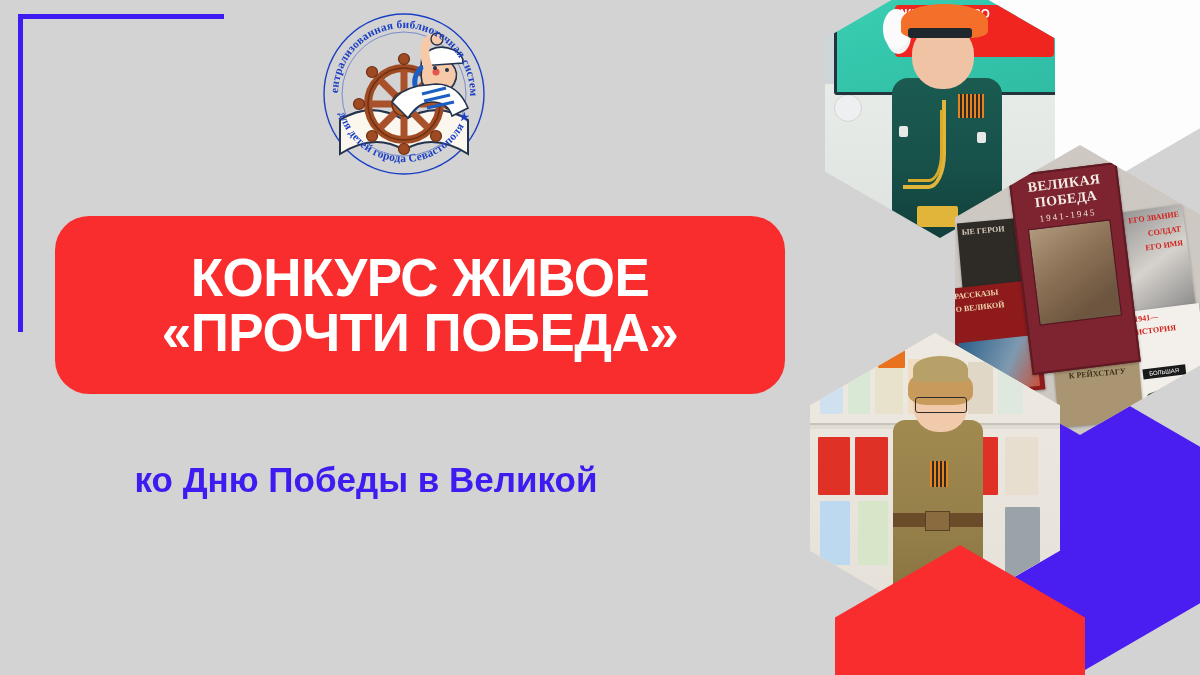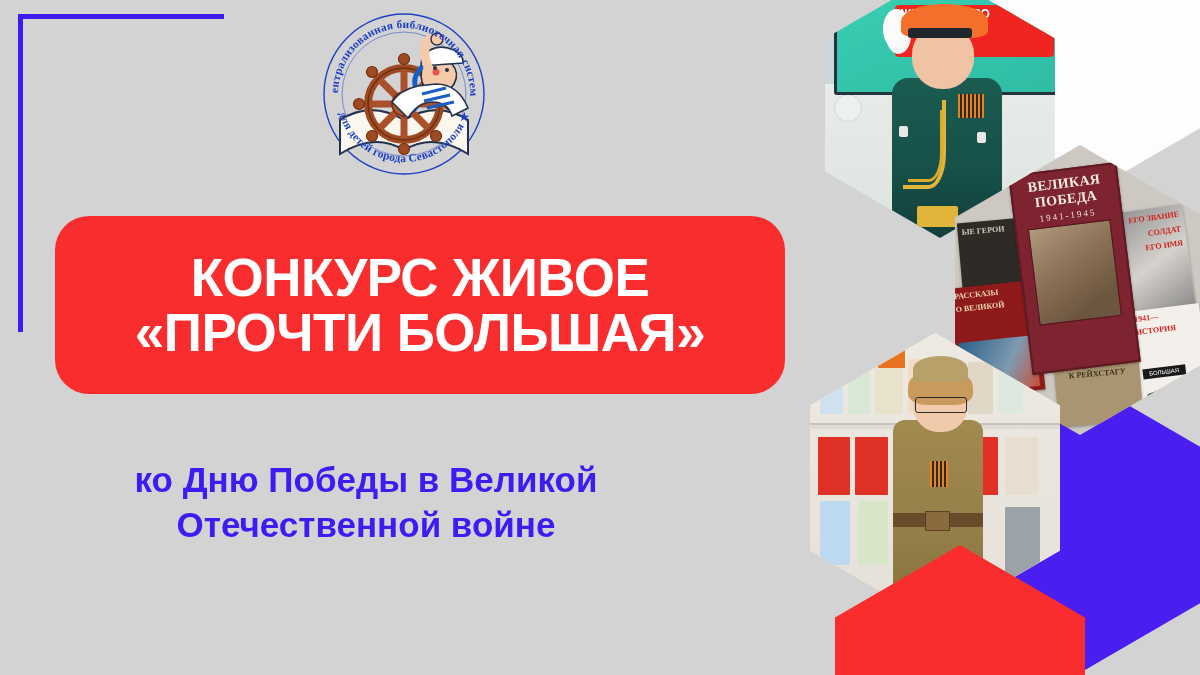--- a/index.html
+++ b/index.html
@@ -192,26 +192,25 @@
         <textPath href="#arcTop" startOffset="50%" text-anchor="middle">Централизованная библиотечная система</textPath>
       </text>
       <text font-family="Liberation Serif, serif" font-size="11.4" font-weight="bold" fill="#1b3fc4" letter-spacing="0.2">
         <textPath href="#arcBot" startOffset="50%" text-anchor="middle">для детей города Севастополя ★</textPath>
       </text>
     </svg>
   </div>
 
   <div class="title-banner">
     <div class="title-line">КОНКУРС ЖИВОЕ</div>
-    <div class="title-line l2">«ПРОЧТИ БОЛЬШАЯ»</div>
+    <div class="title-line l2">«ПРОЧТИ ПОБЕДА»</div>
   </div>
 
   <div class="subtitle">
     <span class="sline">ко Дню Победы в Великой</span>
-    <span class="sline">Отечественной войне</span>
   </div>
 
   <div class="collage">
 
     <div class="hex hex-white1"></div>
 
     <div class="hex hex-a">
       <div class="inner photoA">
         <div class="pA-wall"></div>
         <div class="pA-badge" style="left:4%;top:46%"></div>

